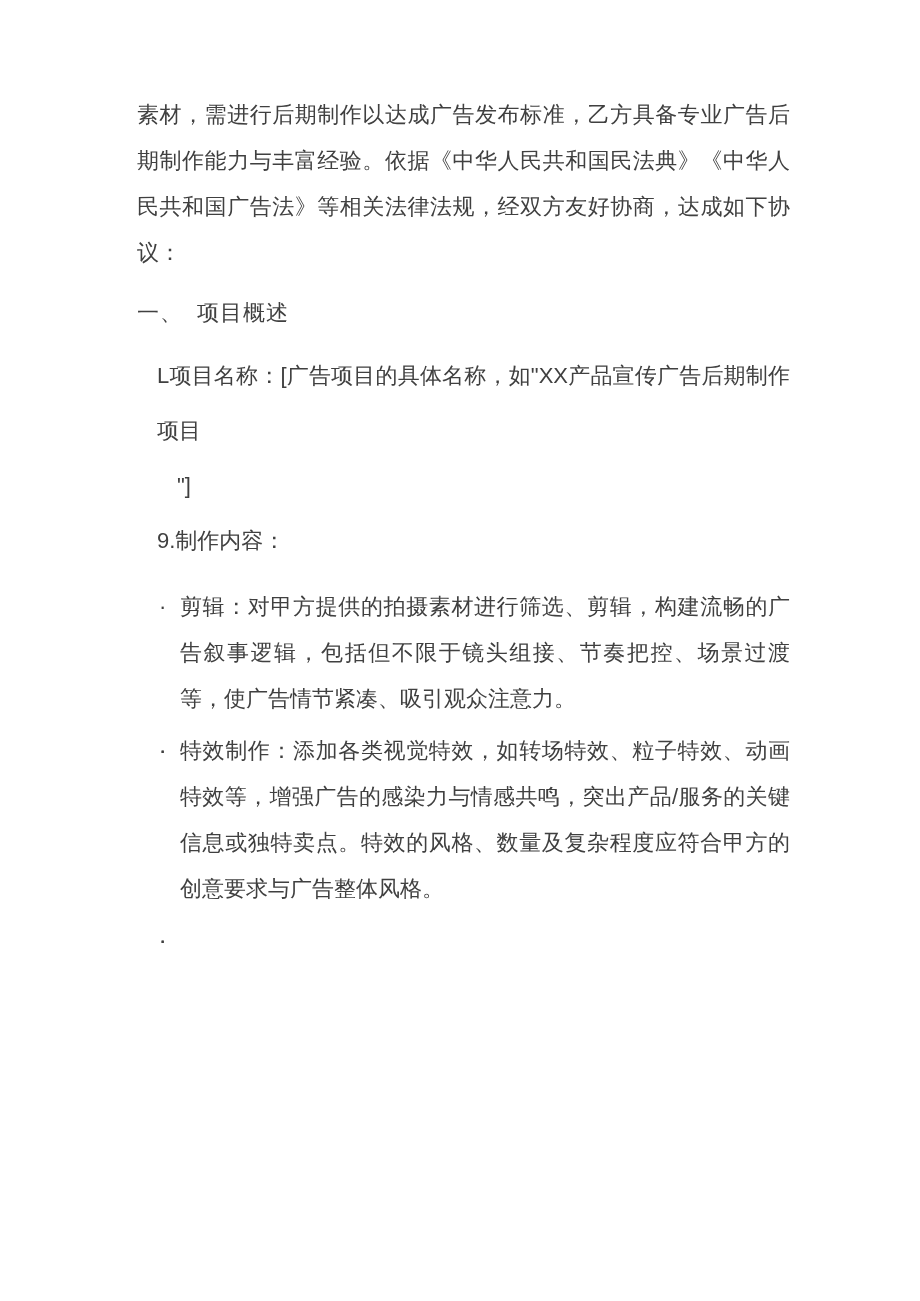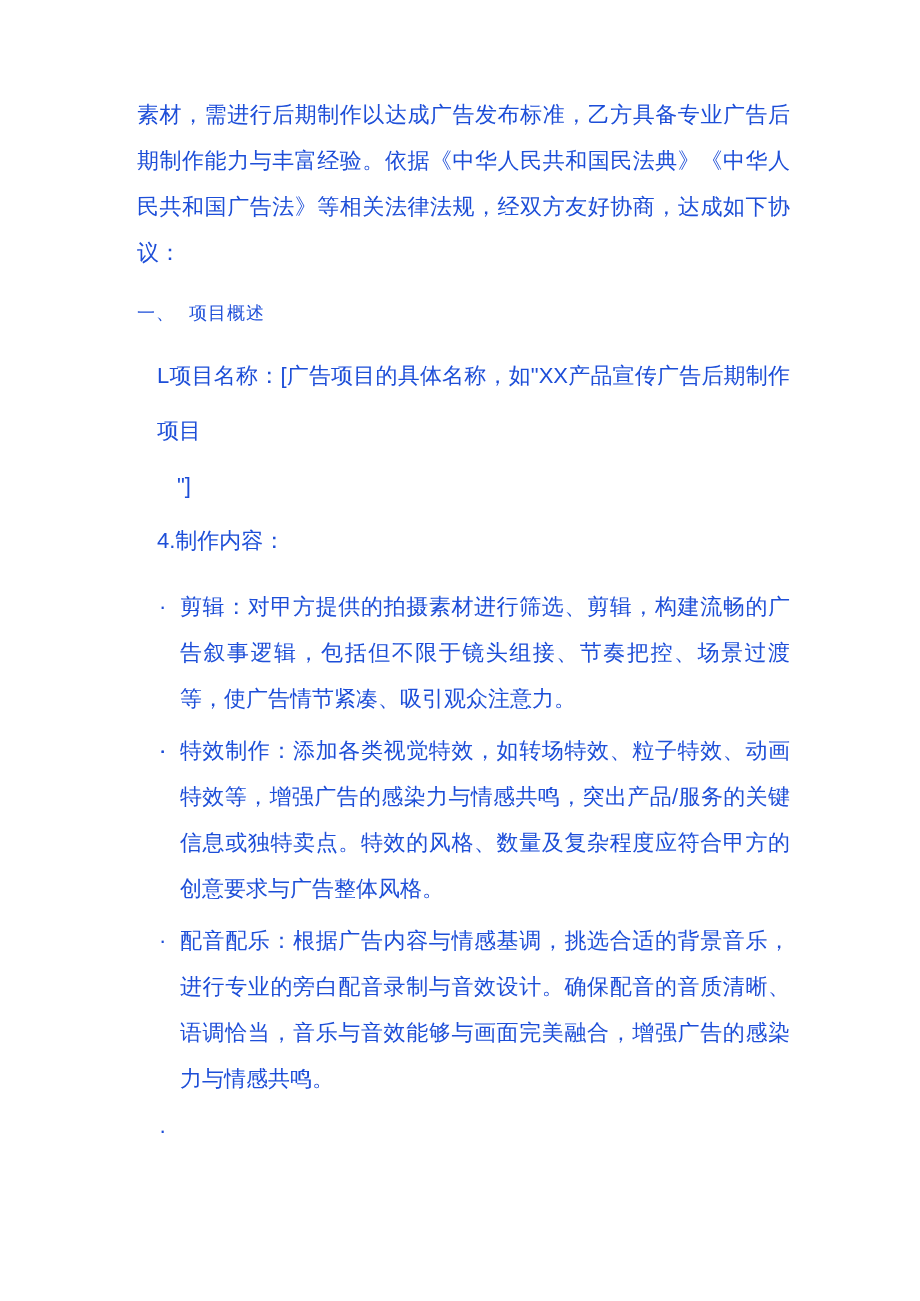--- a/index.html
+++ b/index.html
@@ -7,38 +7,38 @@
     padding: 0;
     background: #ffffff;
   }
   .page {
     position: relative;
     width: 920px;
     height: 1301px;
     background: #ffffff;
     overflow: hidden;
     font-family: "Liberation Sans", sans-serif;
-    color: #1d4ed8;
+    color: #404040;
   }
   .content {
     position: absolute;
     left: 137px;
     top: 92px;
     width: 653px;
     font-size: 22px;
   }
   .intro {
     margin: 0;
     line-height: 46px;
     text-align: justify;
   }
   .heading {
     margin: 14px 0 0 0;
     line-height: 46px;
-    font-size: 18px;
+    font-size: 22px;
     font-weight: normal;
     letter-spacing: 1px;
   }
   .heading .heading-number {
     margin-right: 14px;
   }
   .numbered-item {
     margin: 12px 0 0 0;
     line-height: 55px;
   }
@@ -82,37 +82,36 @@
 
     <h2 class="heading">
       <span class="heading-number">一、</span><span>项目概述</span>
     </h2>
 
     <div class="numbered-item">
       <div class="line-1">L项目名称：[广告项目的具体名称，如"XX产品宣传广告后期制作项目</div>
       <div class="line-2">"]</div>
     </div>
 
-    <div class="production-label">4.制作内容：</div>
+    <div class="production-label">9.制作内容：</div>
 
     <ul class="bullet-list">
       <li>
         <span class="bullet-dot">·</span>
         <span>剪辑：对甲方提供的拍摄素材进行筛选、剪辑，构建流畅的广告叙事逻辑，包括但不限于镜头组接、节奏把控、场景过渡等，使广告情节紧凑、吸引观众注意力。</span>
       </li>
       <li>
         <span class="bullet-dot">·</span>
       </li>
       <li>
         <span class="bullet-dot">·</span>
         <span>特效制作：添加各类视觉特效，如转场特效、粒子特效、动画特效等，增强广告的感染力与情感共鸣，突出产品/服务的关键信息或独特卖点。特效的风格、数量及复杂程度应符合甲方的创意要求与广告整体风格。</span>
       </li>
       <li>
         <span class="bullet-dot">·</span>
-        <span>配音配乐：根据广告内容与情感基调，挑选合适的背景音乐，进行专业的旁白配音录制与音效设计。确保配音的音质清晰、语调恰当，音乐与音效能够与画面完美融合，增强广告的感染力与情感共鸣。</span>
       </li>
       <li>
         <span class="bullet-dot">·</span>
 
       </li>
     </ul>
 
   </div>
 </div>
 

